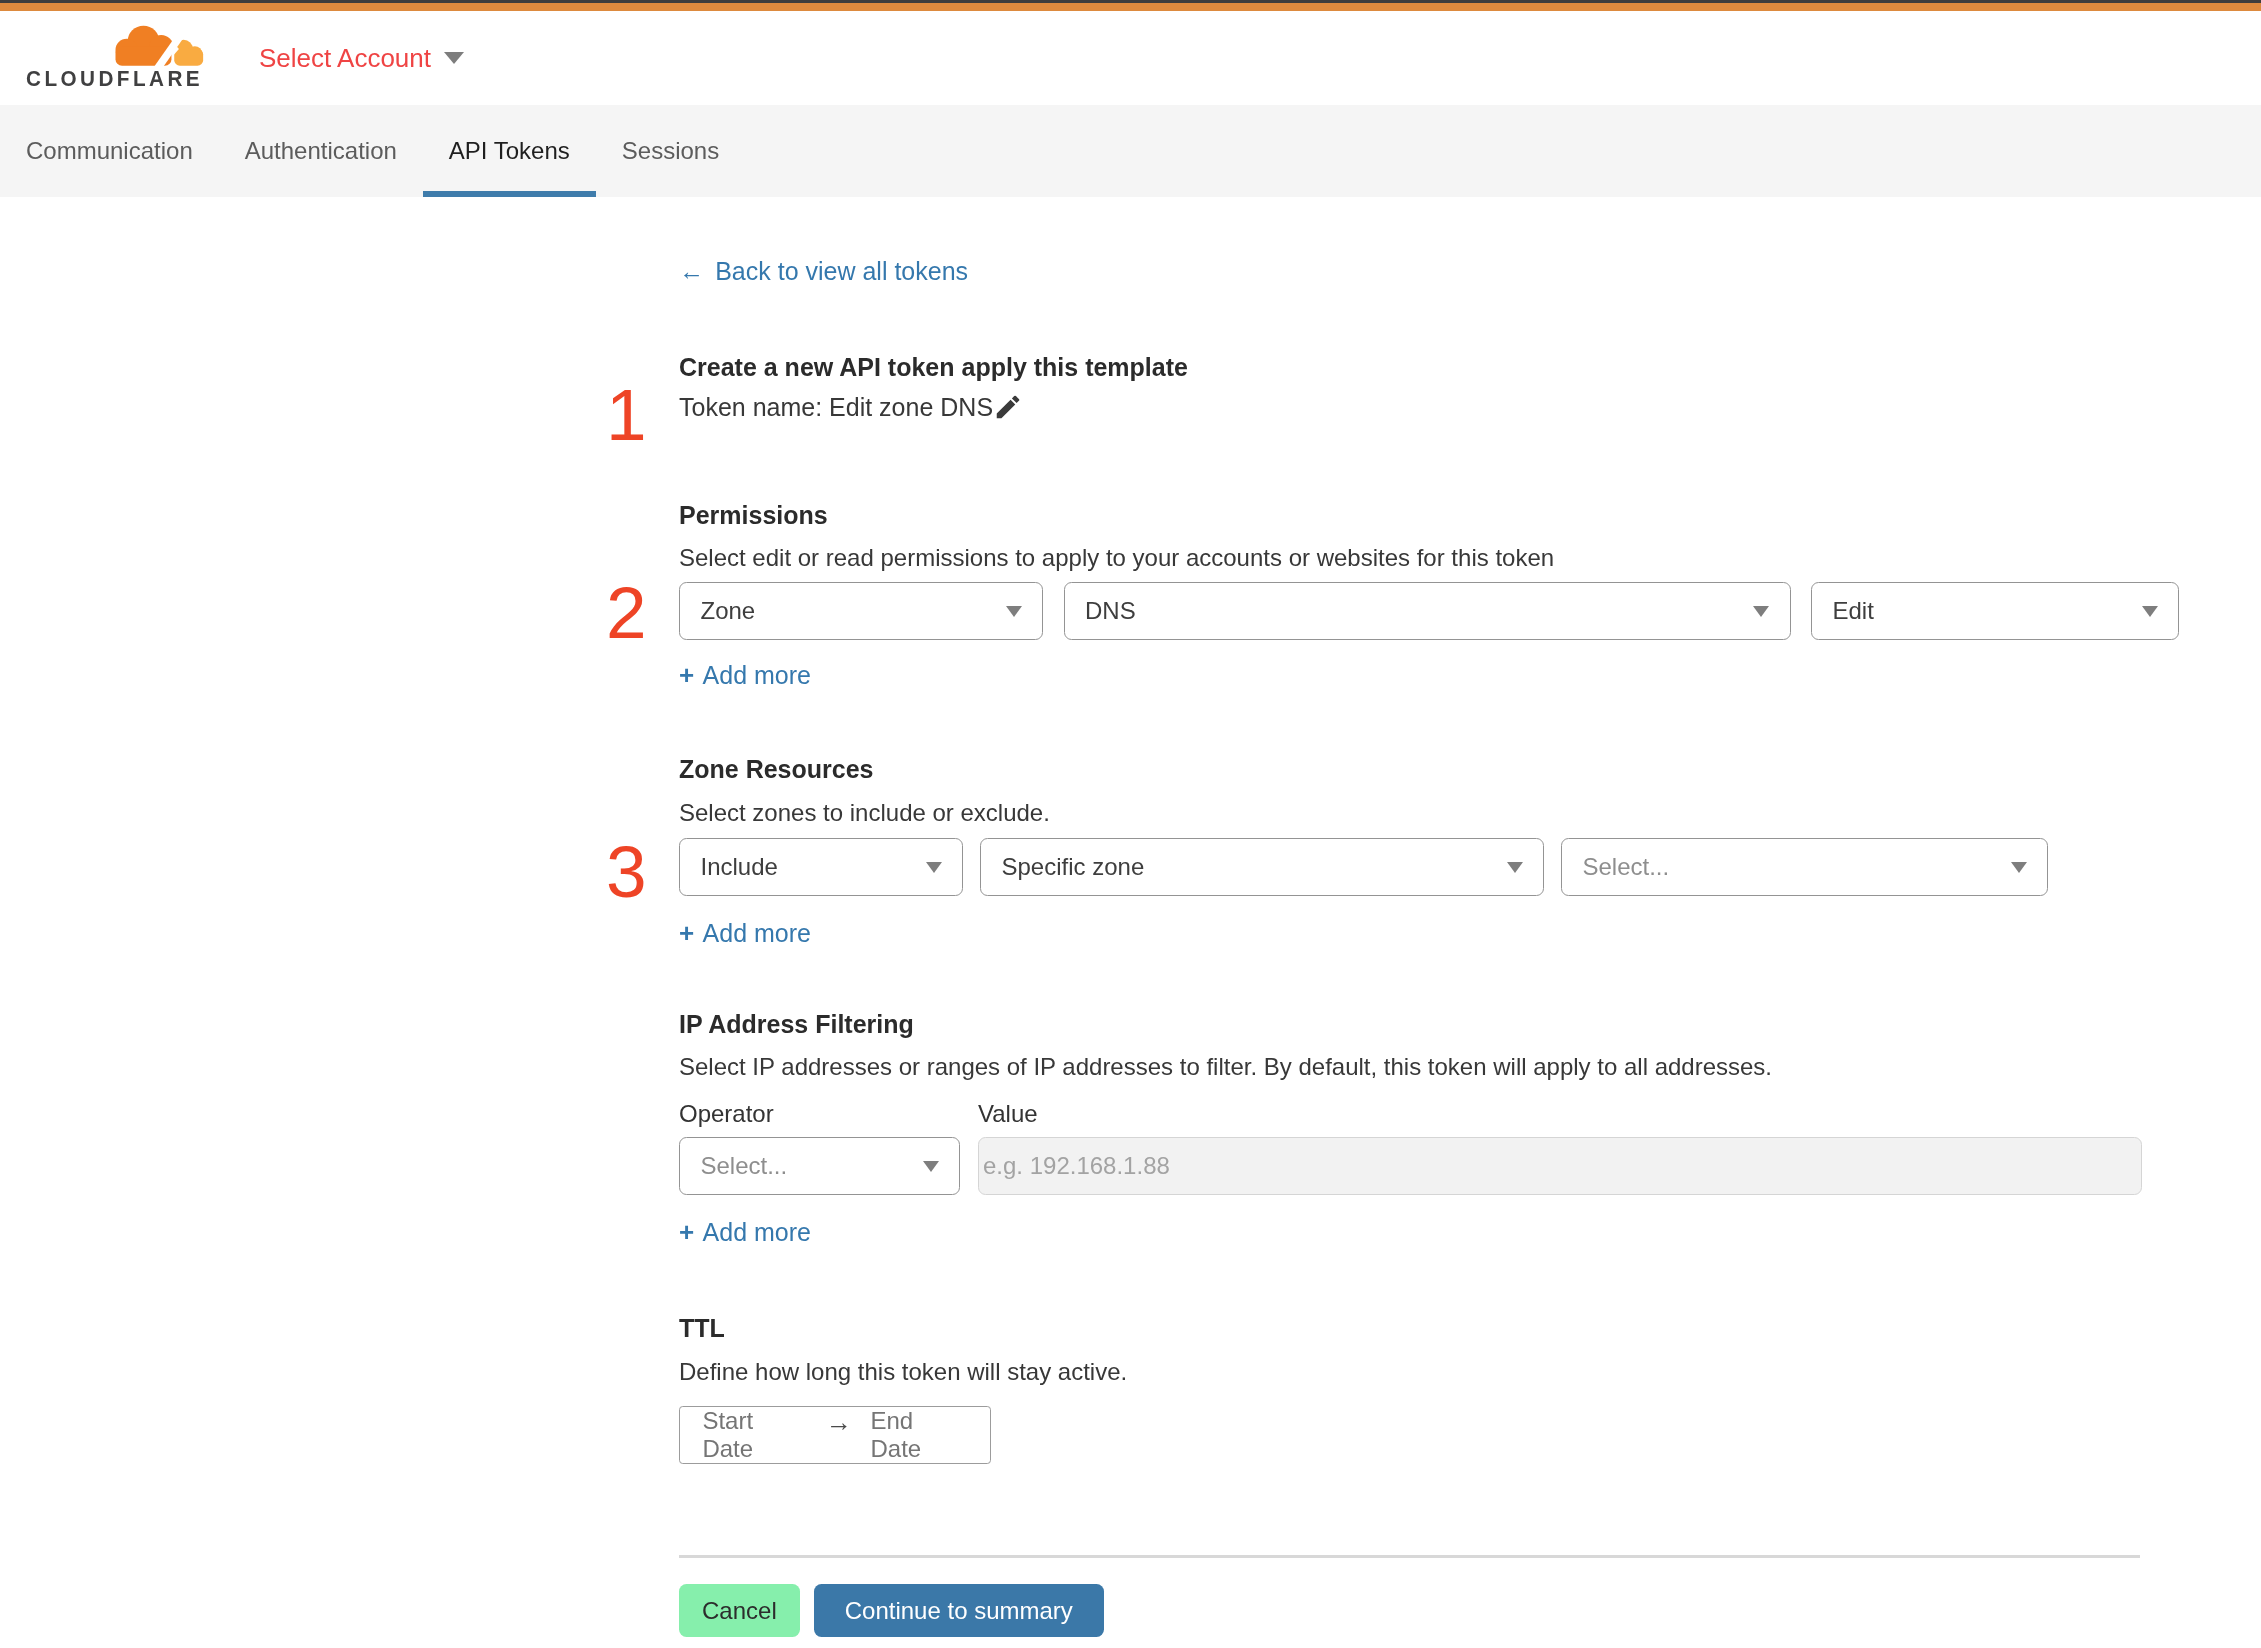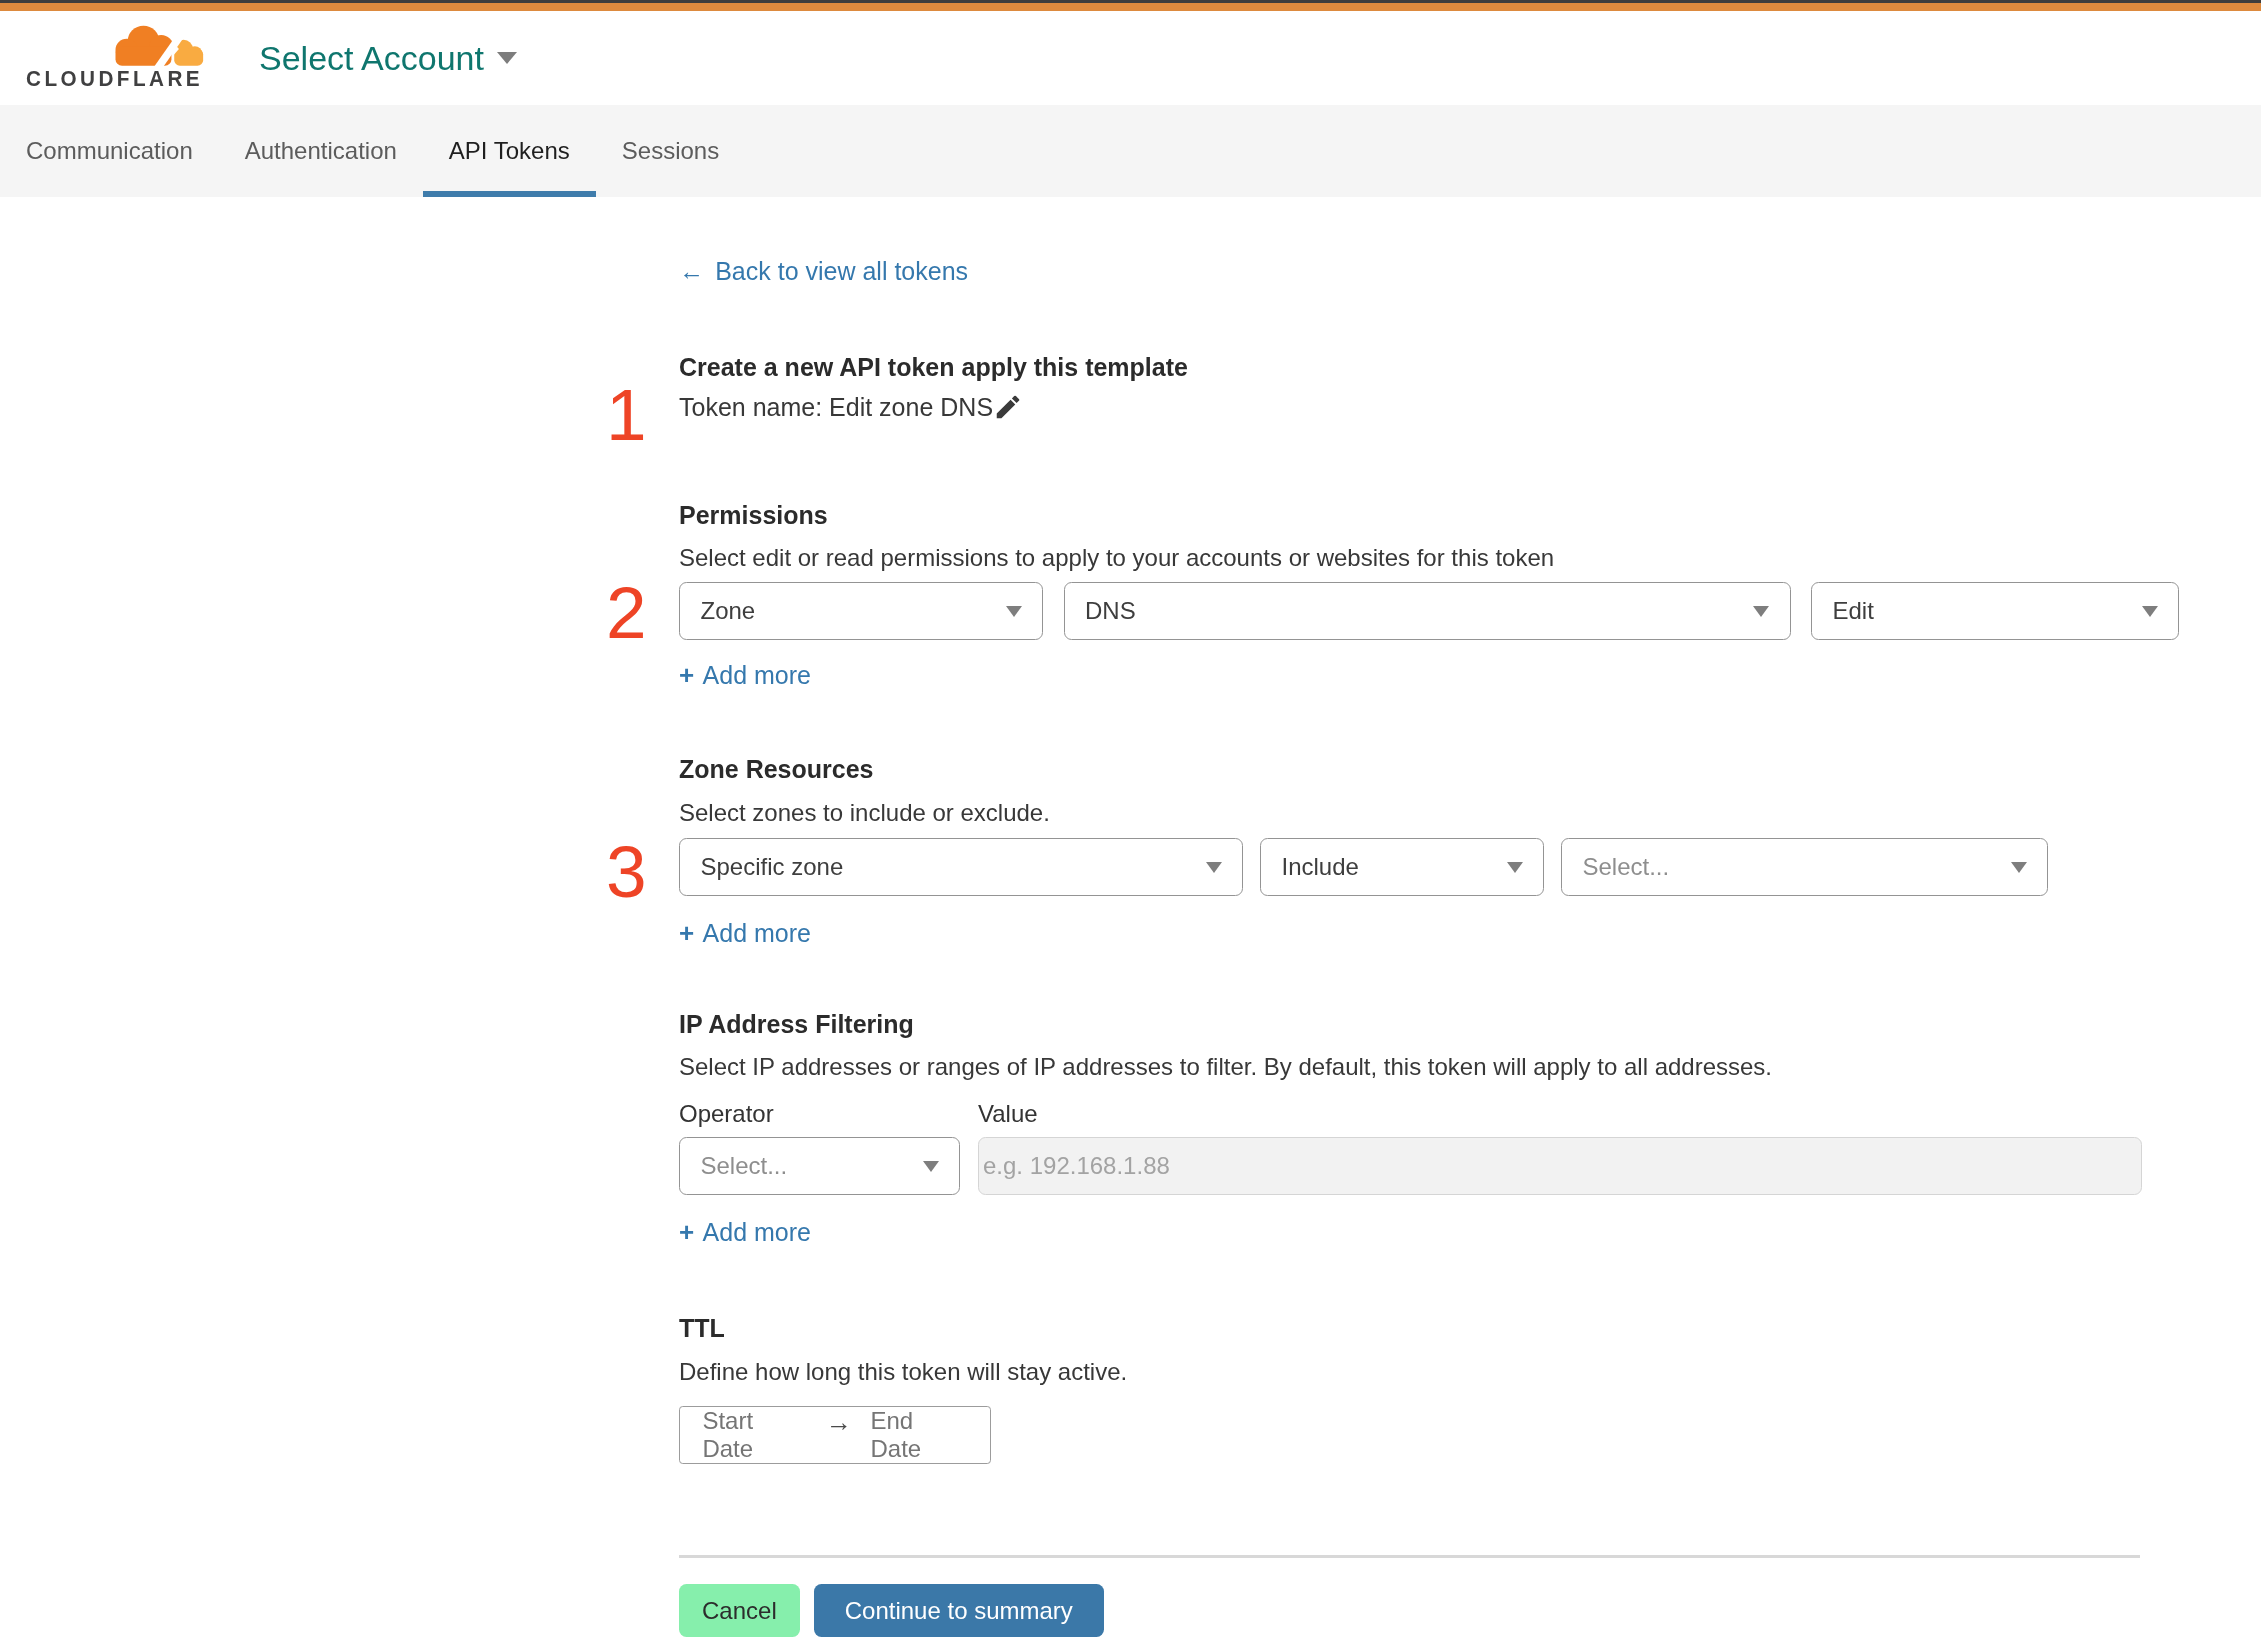--- a/index.html
+++ b/index.html
@@ -11,21 +11,21 @@
   .orange-bar{position:absolute;top:2.8px;left:0;width:100%;height:8.4px;
               background:var(--top-bar-orange,#dd8a3e);}
 
   
   .header{position:absolute;top:11.2px;left:0;width:100%;height:94px;background:#fff;}
   .logo{position:absolute;left:26px;top:9.3px;}
   .cloud-main{fill:var(--brand-orange,#f07f23);}
   .cloud-light{fill:var(--brand-orange-light,#f9ab41);}
   .logo-text{fill:#404041;font-family:"Liberation Sans",sans-serif;font-weight:bold;}
   .account{position:absolute;left:259px;top:0;height:94px;display:flex;align-items:center;
-           gap:13px;font-size:34px;color:#0f766e;cursor:pointer;}
+           gap:13px;font-size:26px;color:#ef4444;cursor:pointer;}
   .caret{width:0;height:0;border-left:10.3px solid transparent;border-right:10.3px solid transparent;
          border-top:12px solid #7d7d7d;}
 
   
   .tabbar{position:absolute;top:105px;left:0;width:100%;height:92px;background:#f5f5f5;
           display:flex;align-items:stretch;box-sizing:border-box;}
   .tab{position:relative;height:92px;line-height:92px;padding:0 26px;font-size:24px;
        color:#5c5c5c;cursor:pointer;white-space:nowrap;}
   .tab--active{color:#1f1f1f;}
   .tab--active::after{content:"";position:absolute;left:0;right:0;bottom:0;height:6.5px;
@@ -149,26 +149,26 @@
     </div>
     <div class="abs add-more" style="top:660px">
       <span class="plus">+</span>
       <span>Add more</span>
     </div>
 
     <span class="step-num" style="top:835px">3</span>
     <div class="abs h-section" style="top:755px">Zone Resources</div>
     <div class="abs desc" style="top:799px">Select zones to include or exclude.</div>
     <div class="row" style="top:838px;left:0;gap:17px">
+      <div class="select" style="width:284px;flex:none">
+        <span>Include</span>
+        <span class="sel-caret"></span>
+      </div>
       <div class="select" style="width:564px;flex:none">
         <span>Specific zone</span>
-        <span class="sel-caret"></span>
-      </div>
-      <div class="select" style="width:284px;flex:none">
-        <span>Include</span>
         <span class="sel-caret"></span>
       </div>
       <div class="select" style="width:487px;flex:none">
         <span class="ph">Select...</span>
         <span class="sel-caret"></span>
       </div>
     </div>
     <div class="abs add-more" style="top:918px">
       <span class="plus">+</span>
       <span>Add more</span>

